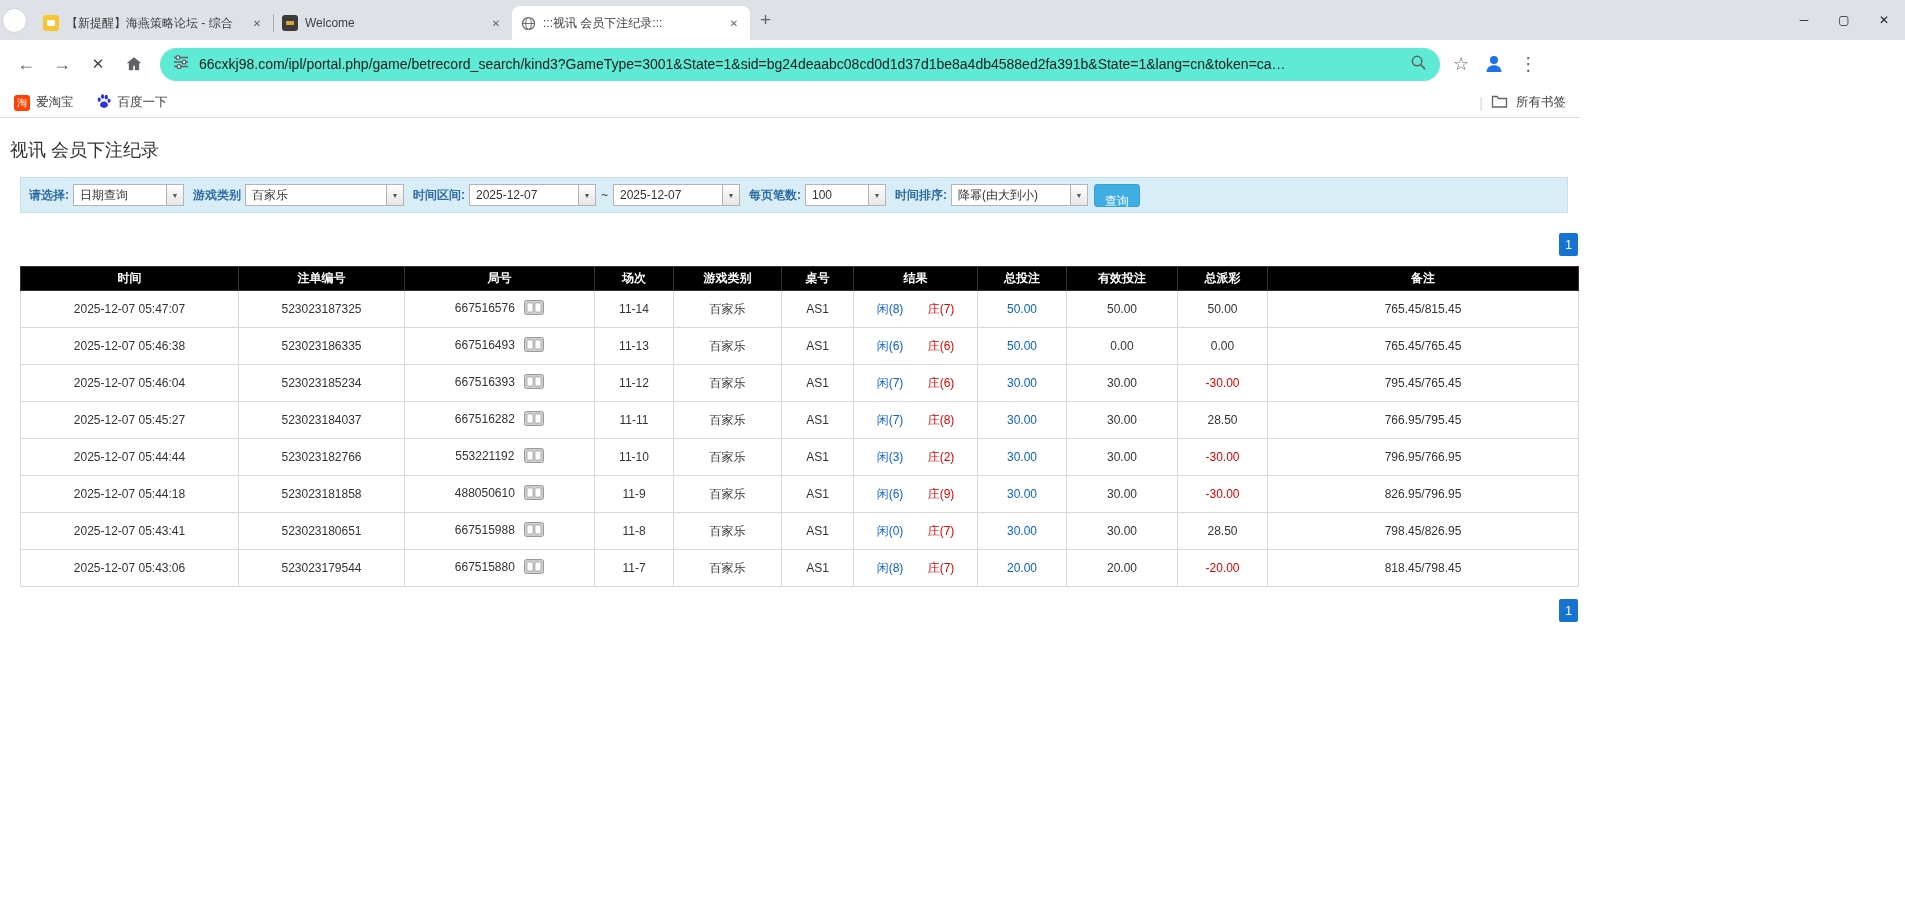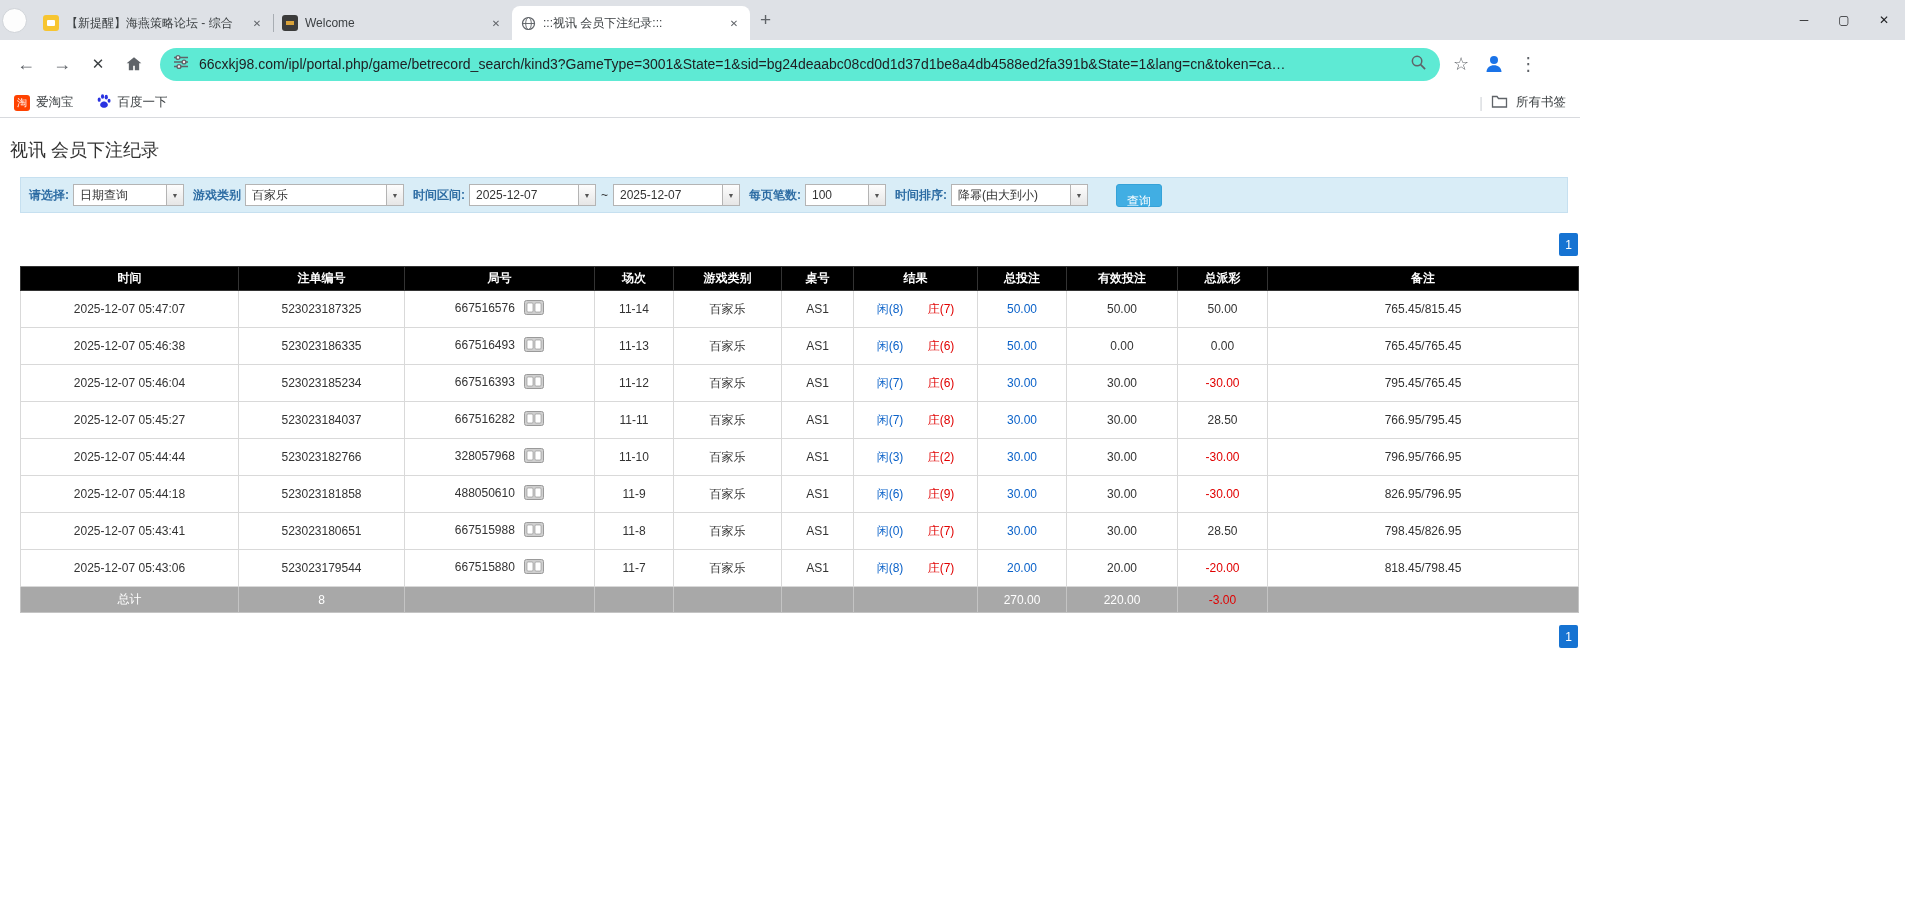--- a/index.html
+++ b/index.html
@@ -41,21 +41,21 @@
   .content { padding:20px 0 0 10px; width:1568px; }
   .page-title { font-size:18px; font-weight:400; color:#333; }
 
   .filterbar { margin:15px 0 0 10px; width:1548px; height:36px; background:#d9edf7; border:1px solid #c6e0f0; display:flex; align-items:center; padding:0 8px; font-size:12px; }
   .f-label { color:#2e6da4; font-weight:bold; margin:0 4px 0 9px; white-space:nowrap; }
   .f-label.first { margin-left:0; }
   .combo { display:inline-flex; height:22px; background:#fff; border:1px solid #b4b4b4; }
   .combo .val { display:flex; align-items:center; padding:0 6px; color:#333; }
   .combo .arrow { width:17px; border-left:1px solid #b4b4b4; background:linear-gradient(#fdfdfd,#e6e6e6); display:flex; align-items:center; justify-content:center; font-size:7px; color:#555; }
   .tilde { color:#333; margin:0 5px; }
-  .btn-search { margin-left:28px; height:23px; padding:8px 10px; background:#41aee3; border:1px solid #35a2d8; border-radius:3px; color:#fff; font-size:12px; cursor:pointer; }
+  .btn-search { margin-left:6px; height:23px; padding:8px 10px; background:#41aee3; border:1px solid #35a2d8; border-radius:3px; color:#fff; font-size:12px; cursor:pointer; }
 
   .infobar { margin:16px 0 0 10px; width:1548px; height:30px; background:#dff0d8; border:1px solid #d0e6c4; display:flex; align-items:center; justify-content:space-between; padding:0 10px; font-size:12px; color:#333; }
   .infobar .notice { color:#ff0000; }
 
   .pager { width:1558px; display:flex; justify-content:flex-end; margin:20px 0 0 10px; }
   .pager.bottom { margin-top:12px; }
   .page-btn { min-width:19px; height:23px; background:#1673d2; color:#fff; font-size:12px; display:flex; align-items:center; justify-content:center; border-radius:2px; padding:0 3px; cursor:pointer; }
 
   table.bets { margin:10px 0 0 10px; width:1558px; border-collapse:collapse; table-layout:fixed; font-size:12px; color:#333; }
   table.bets th { background:#000; color:#fff; height:24px; font-weight:bold; border:1px solid #333; text-align:center; }
@@ -356,21 +356,21 @@
     </td>
     <td class="link">30.00</td>
     <td>30.00</td>
     <td>28.50</td>
     <td>766.95/795.45</td>
   </tr>
         <tr>
     <td>2025-12-07 05:44:44</td>
     <td>523023182766</td>
     <td>
-      <span>328057968</span>
+      <span>553221192</span>
       <span class="round-icon">
         <svg width="20" height="15" viewBox="0 0 20 15">
                 <rect x="0.5" y="0.5" width="19" height="14" rx="2" fill="#cfcfcf" stroke="#9a9a9a"></rect>
                 <rect x="3" y="3" width="6" height="9" rx="1" fill="#fff" stroke="#8a8a8a" stroke-width="0.6"></rect>
                 <rect x="11" y="3" width="6" height="9" rx="1" fill="#fff" stroke="#8a8a8a" stroke-width="0.6"></rect>
               </svg>
       </span>
     </td>
     <td>11-10</td>
     <td>百家乐</td>
@@ -454,33 +454,20 @@
       <span class="player">闲(8)</span>
       <span class="banker">庄(7)</span>
     </td>
     <td class="link">20.00</td>
     <td>20.00</td>
     <td class="neg">-20.00</td>
     <td>818.45/798.45</td>
   </tr>
       </tbody>
     <tfoot>
-      <tr class="foot">
-        <td>总计</td>
-        <td>8</td>
-        <td></td>
-        <td></td>
-        <td></td>
-        <td></td>
-        <td></td>
-        <td>270.00</td>
-        <td>220.00</td>
-        <td class="neg">-3.00</td>
-        <td></td>
-      </tr>
     </tfoot>
   </table>
 
   <div class="pager bottom">
     <span class="page-btn">1</span>
   </div>
 
 </div>
 
 </body></html>

